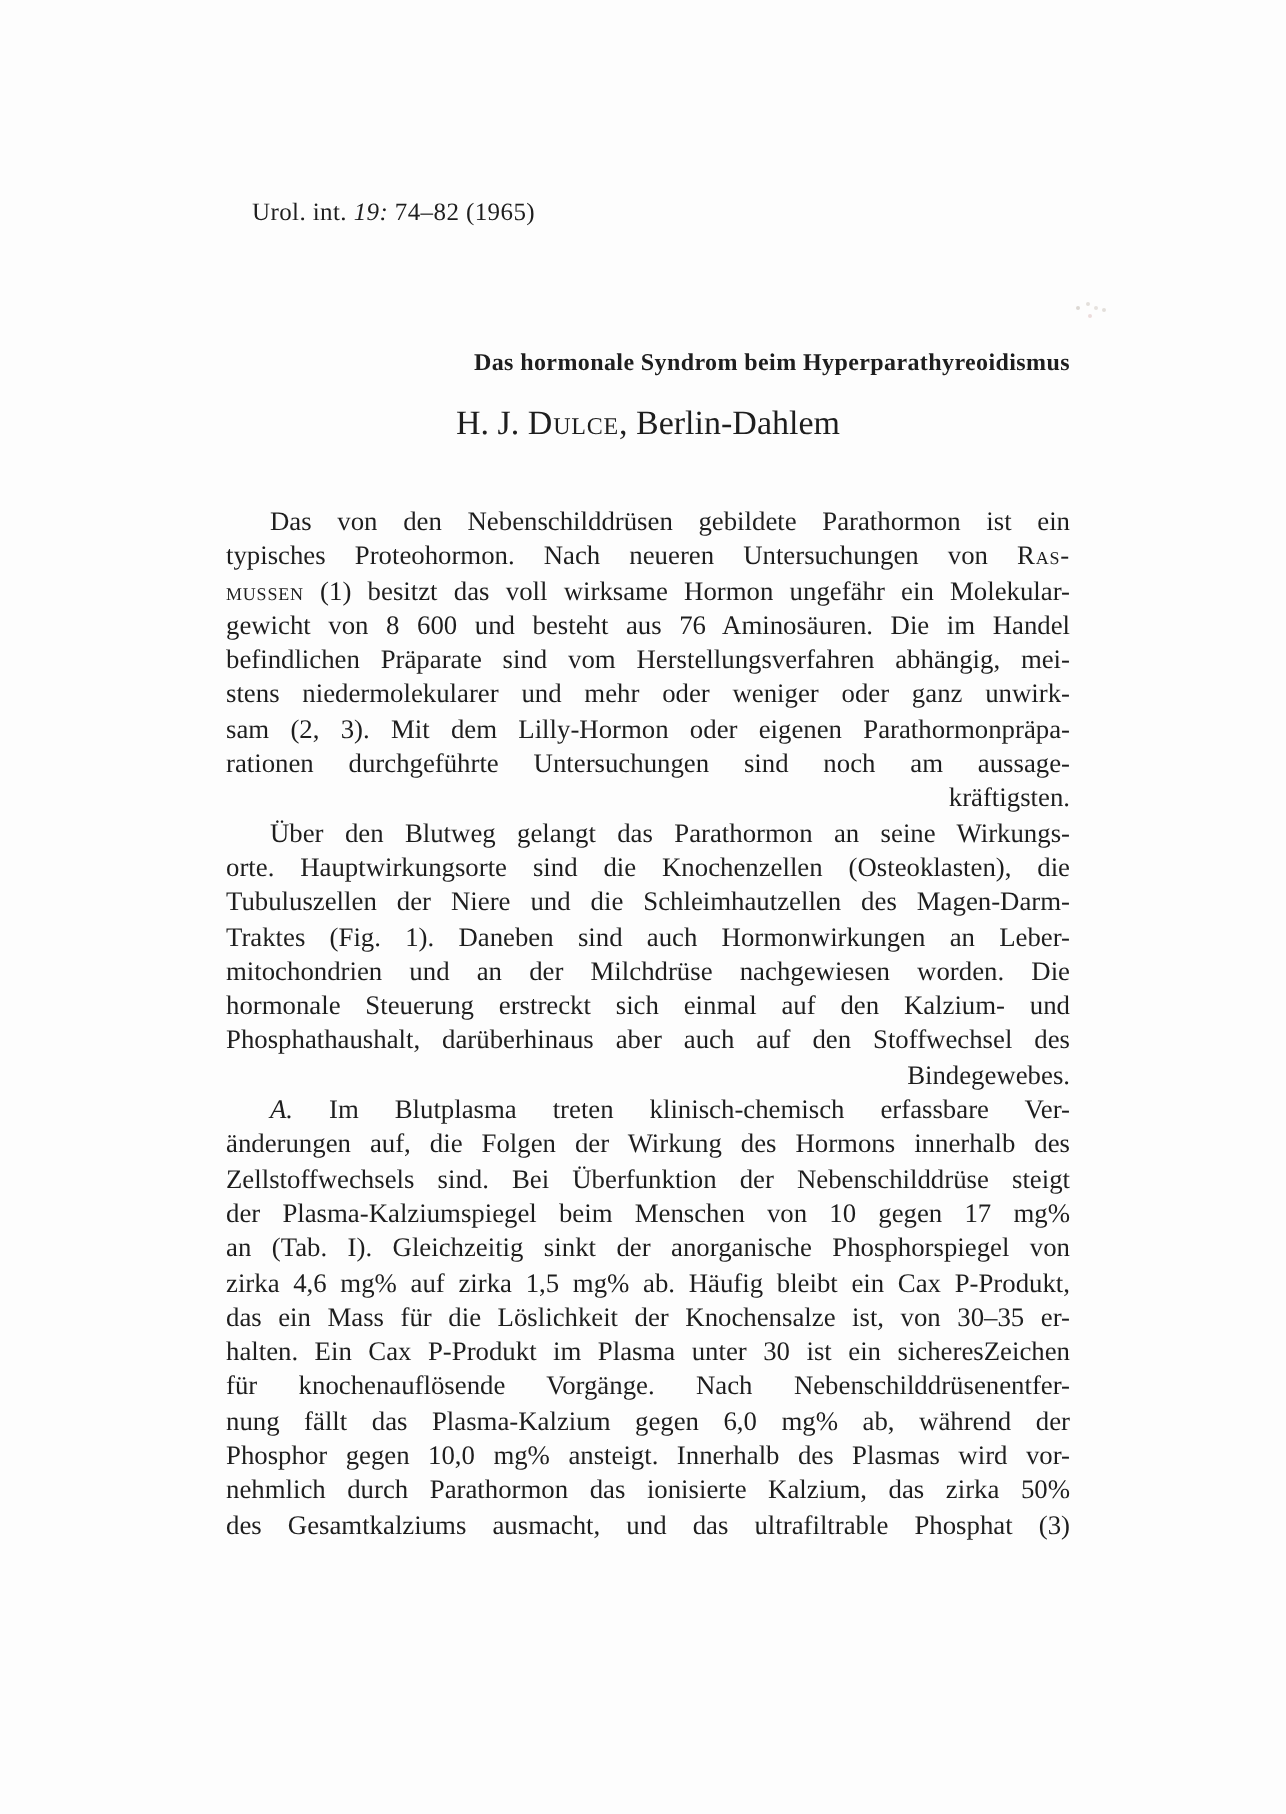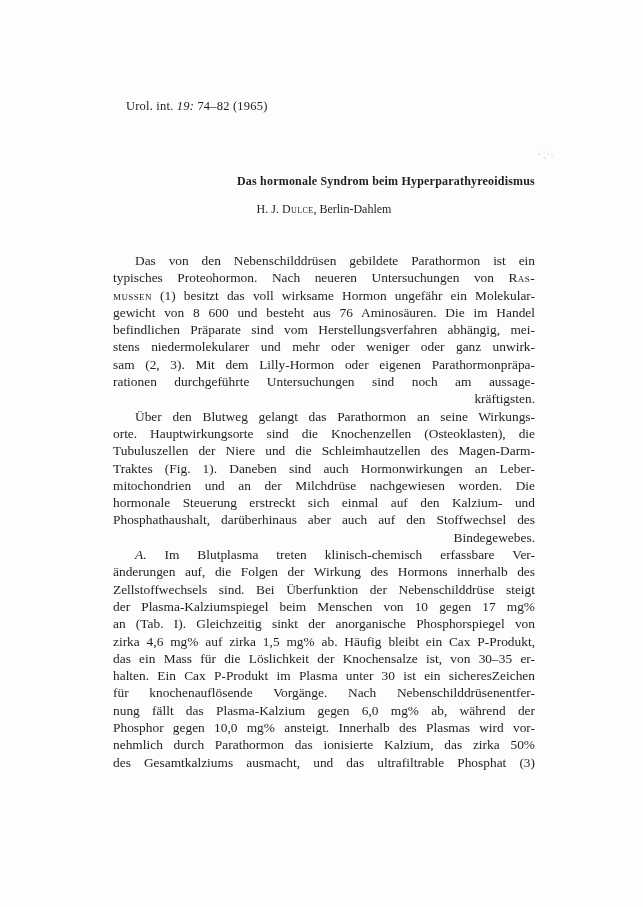--- a/index.html
+++ b/index.html
@@ -38,21 +38,21 @@
     font-weight: bold;
     font-size: 12px;
     letter-spacing: 0.2px;
   }
   .author-line {
     position: absolute;
     left: 113px;
     top: 202px;
     width: 422px;
     text-align: center;
-    font-size: 12px;
+    font-size: 17px;
   }
   .article-body {
     position: absolute;
     left: 113px;
     top: 252px;
     width: 422px;
     font-size: 13.4px;
     line-height: 17.3px;
   }
   .line {

